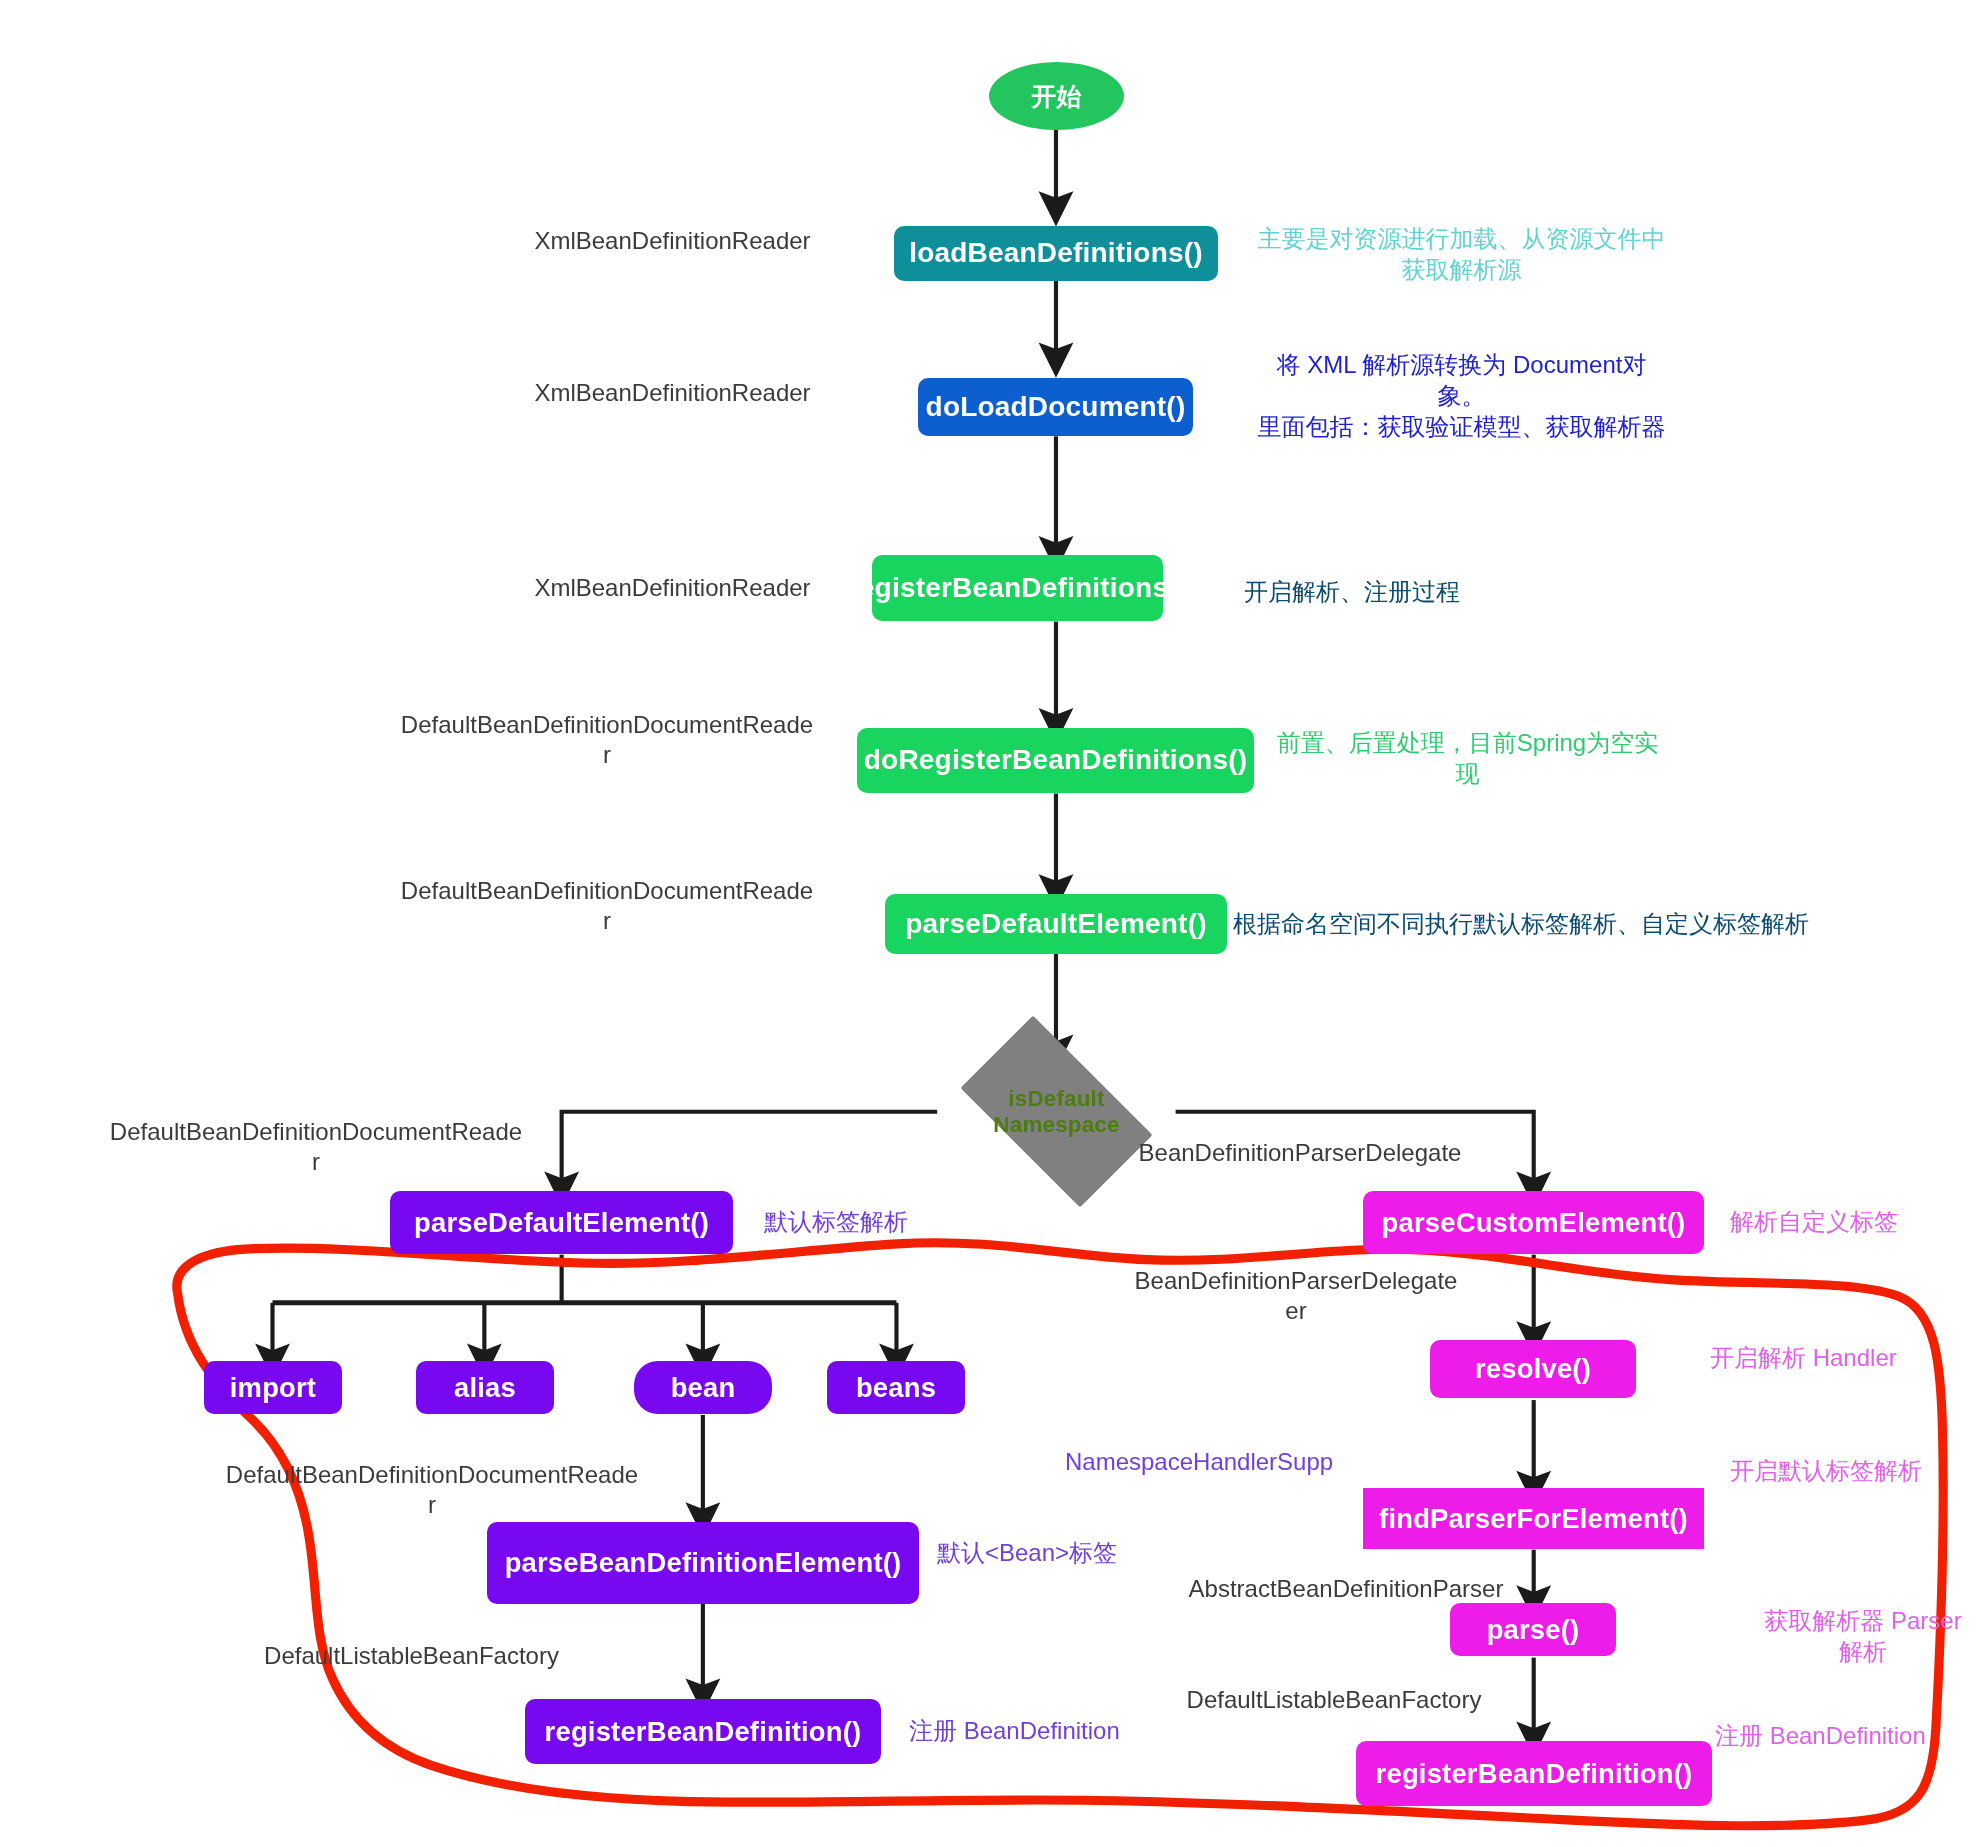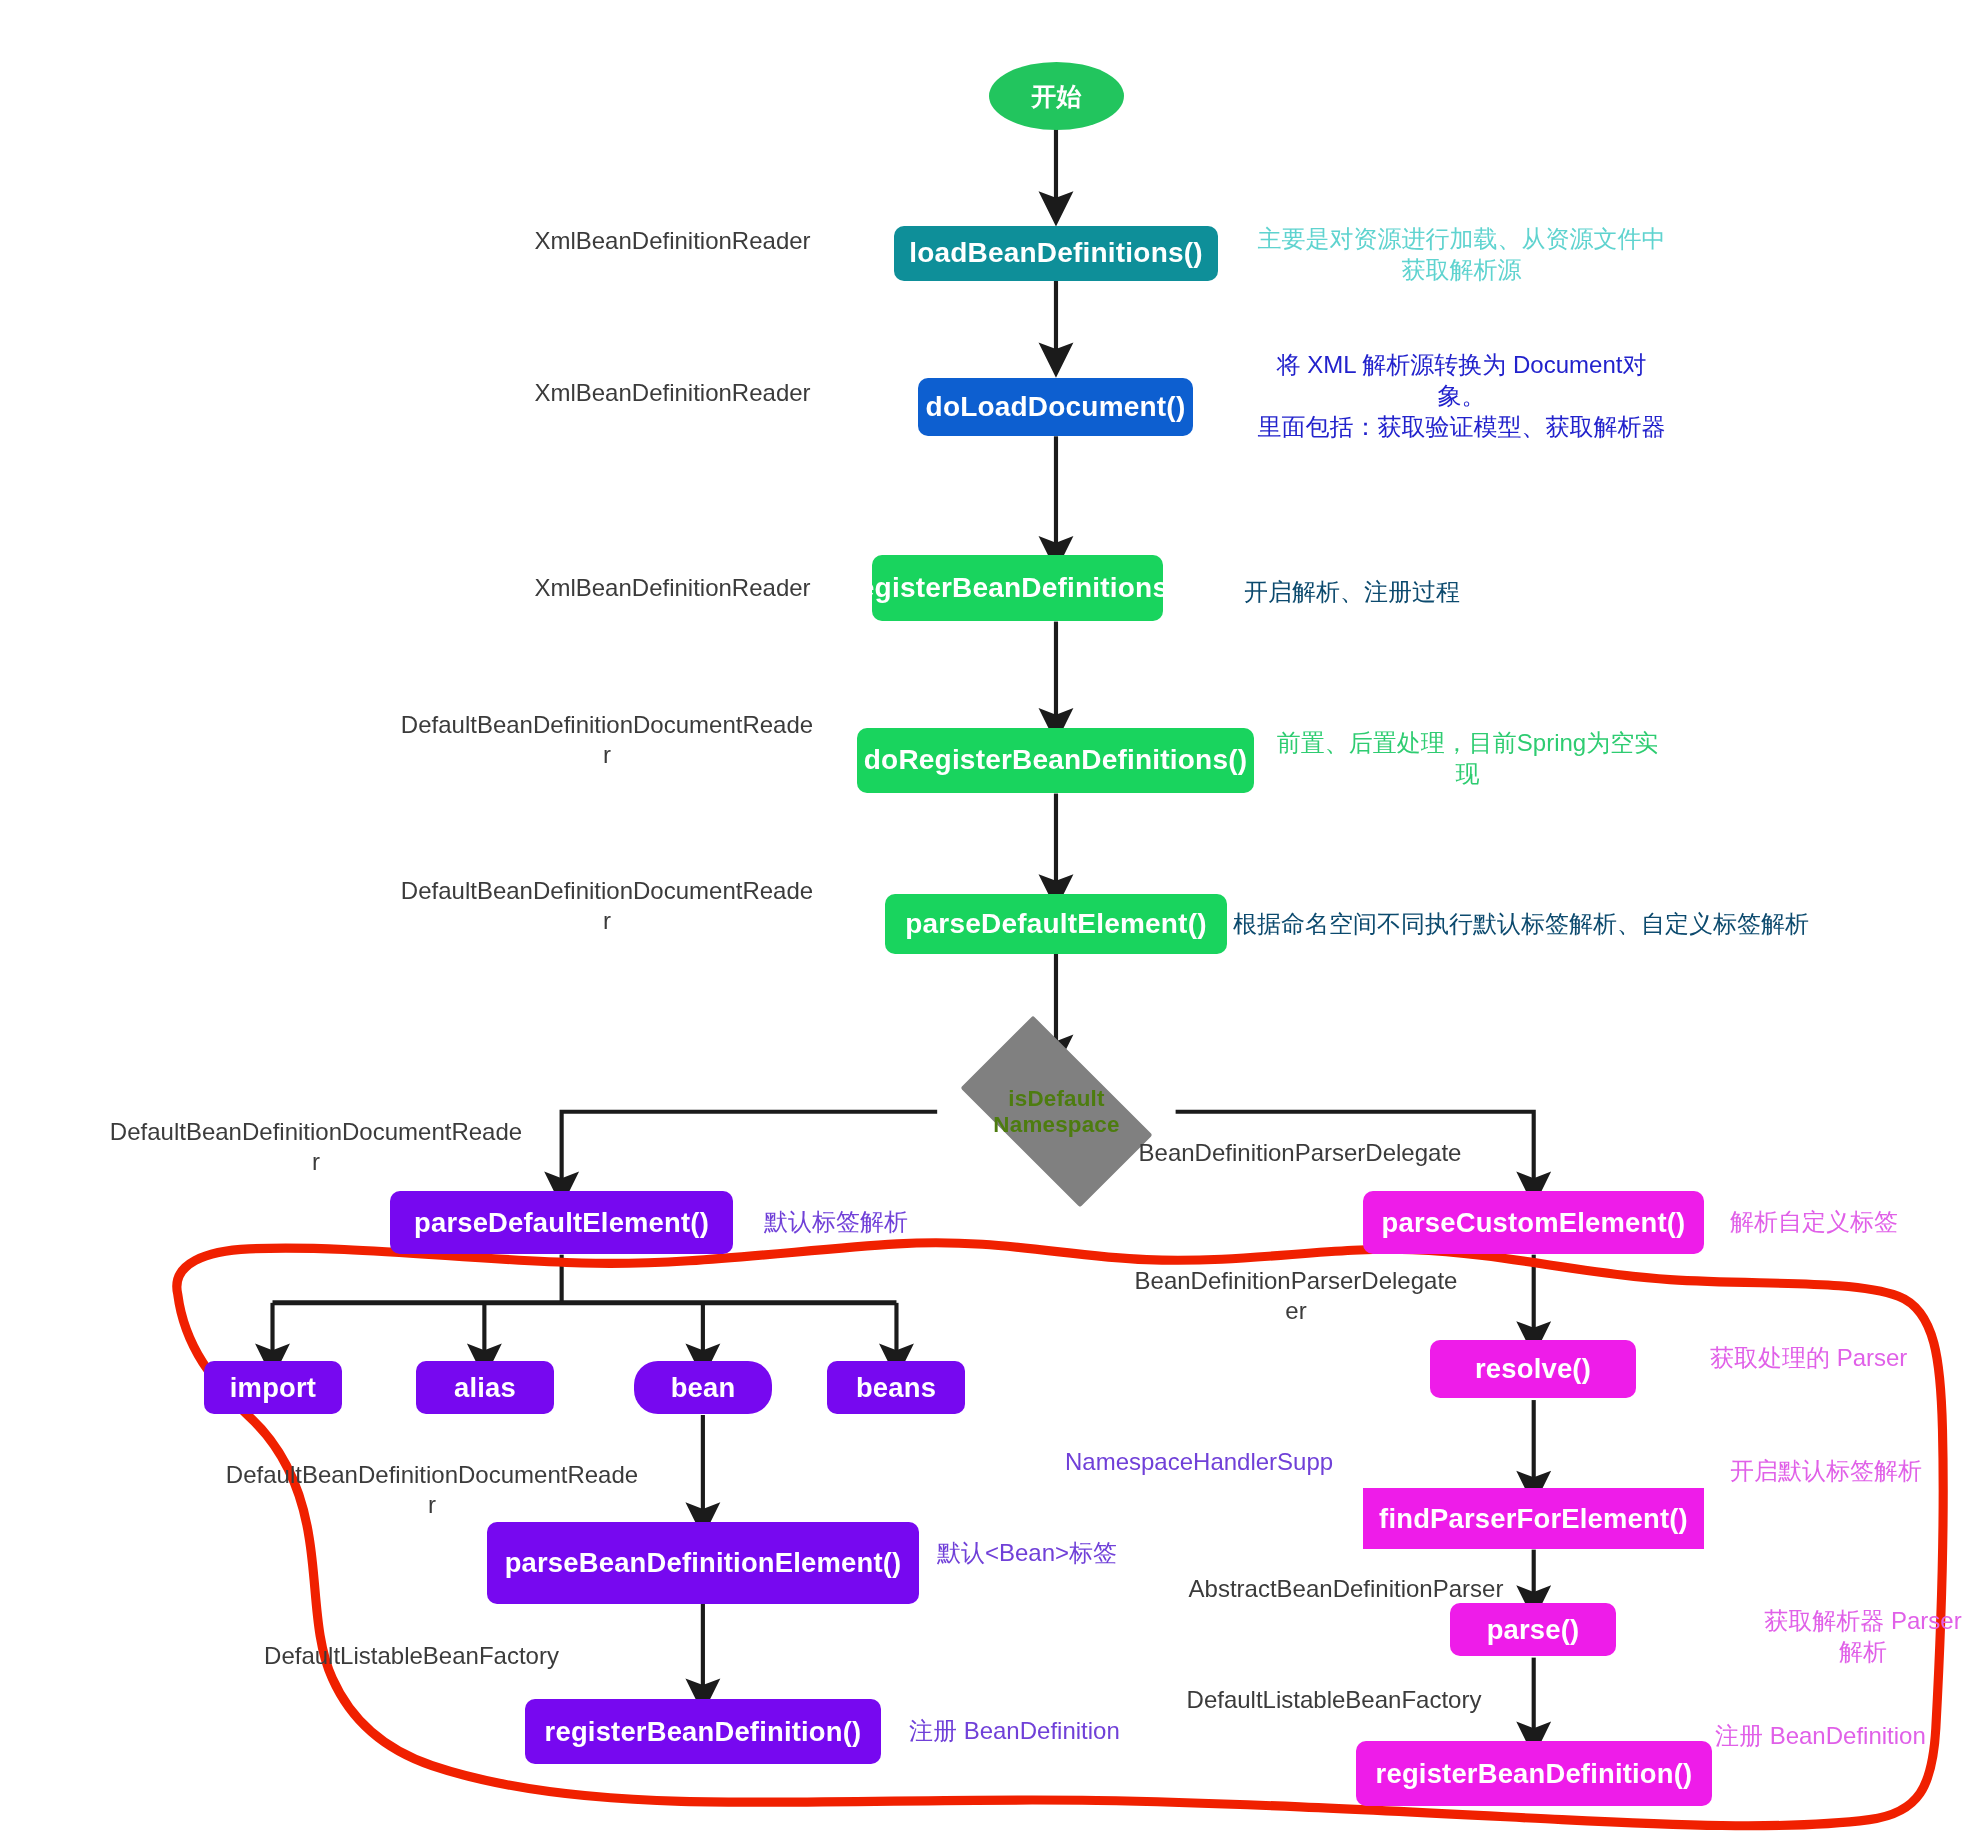--- a/index.html
+++ b/index.html
@@ -267,21 +267,21 @@
 
   <div class="note note-purple" style="left:764px;top:1206px;width:274px;">
     <span>默认标签解析</span>
   </div>
 
   <div class="note note-magenta" style="left:1730px;top:1206px;width:258px;">
     <span>解析自定义标签</span>
   </div>
 
   <div class="note note-magenta" style="left:1710px;top:1342px;width:274px;">
-    <span>获取处理的 Parser</span>
+    <span>开启解析 Handler</span>
   </div>
 
   <div class="note note-magenta" style="left:1730px;top:1455px;width:266px;">
     <span>开启默认标签解析</span>
   </div>
 
   <div class="note note-purple" style="left:937px;top:1537px;width:291px;">
     <span>默认&lt;Bean&gt;标签</span>
   </div>
 

